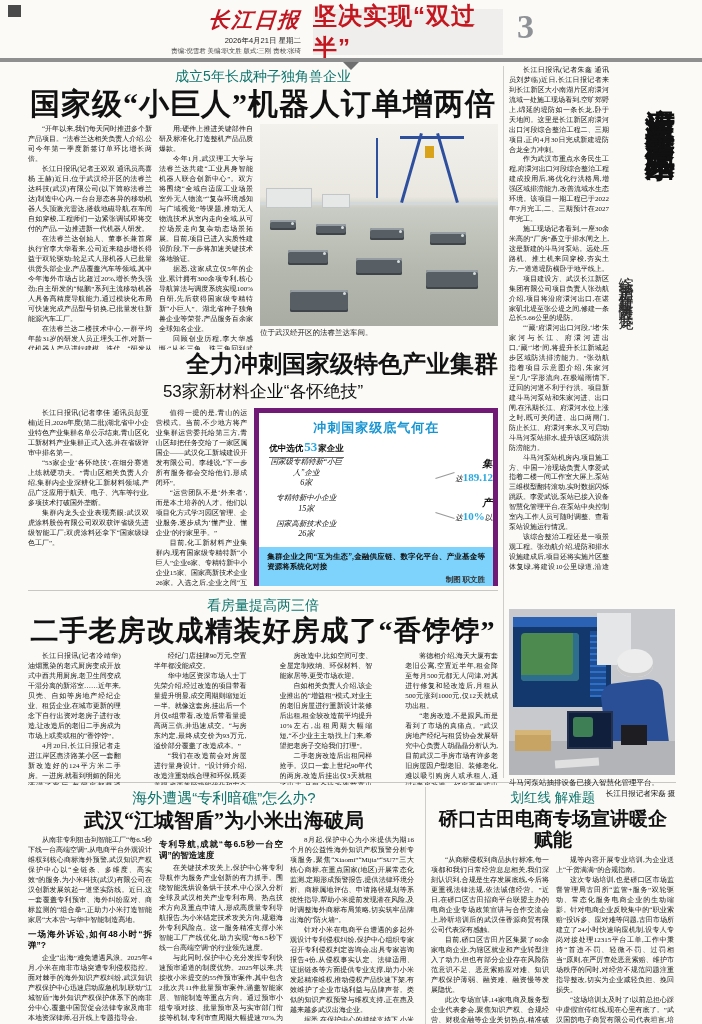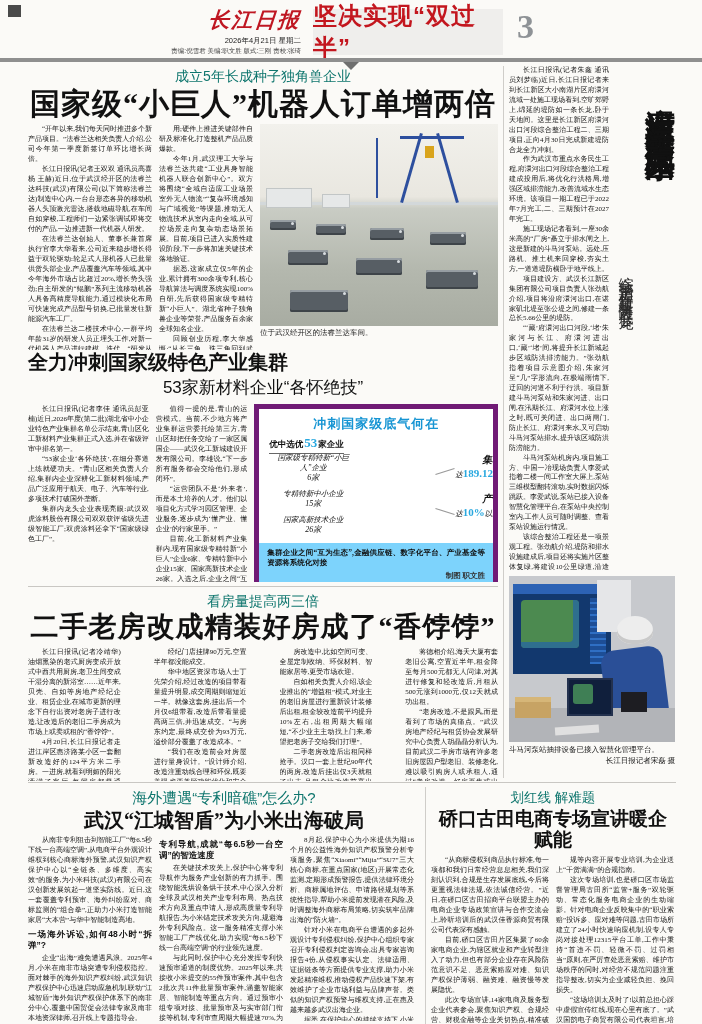--- a/index.html
+++ b/index.html
@@ -20,25 +20,25 @@
   .head-rule{height:4px;background:#8f8f8f;margin:0 0 2px 0;position:relative;}
   .head-arrow{position:absolute;left:50%;top:4px;margin-left:-8px;width:0;height:0;
       border-left:8px solid transparent;border-right:8px solid transparent;border-top:8px solid #6f6f6f;}
 
   
   .content{margin:4px 26px 0 28px;}
   .top-section{display:flex;height:712px;}
   .left-col{width:470px;display:flex;flex-direction:column;}
   .vdiv{width:1px;background:#cfcdc9;margin:0 5px;}
   .hdiv{border-top:1px solid #c9c7c3;margin:4px 0;}
-  .right-strip{width:166px;display:flex;flex-direction:column;}
+  .right-strip{width:166px;display:flex;flex-direction:column;gap:33px;}
 
   .kicker{font-family:"Liberation Sans","DejaVu Sans",sans-serif;text-align:center;font-size:14px;color:#0f766e;margin:2px 0 1px;}
   .head-xl{text-align:center;font-weight:bold;font-size:30px;letter-spacing:1px;line-height:1.1;margin:1px 0 4px;}
-  .head-lg{text-align:left;font-weight:bold;font-size:20px;letter-spacing:0;line-height:1.1;margin:1px 0 3px;}
+  .head-lg{text-align:right;font-weight:bold;font-size:24px;letter-spacing:0;line-height:1.1;margin:1px 0 3px;}
   .subhead-center{font-family:"Liberation Sans","DejaVu Sans",sans-serif;text-align:center;font-size:17px;color:#111;margin:0 0 5px;}
 
   .body-row{display:flex;overflow:hidden;}
   .col{height:100%;overflow:hidden;text-align:justify;font-size:7px;line-height:1.43;color:#141414;}
   .col p{margin:0;text-indent:2em;}
   .col h4{font-family:"Liberation Sans","DejaVu Sans",sans-serif;font-size:8.5px;margin:4px 0 2px;text-indent:0;line-height:1.3;}
   .gut{width:7px;flex:none;}
 
   .a1-body{height:226px;}
   .a1-c1{width:124px;}
@@ -59,21 +59,21 @@
   .crane-beam{position:absolute;height:3px;background:#2d4f9e;}
   .hook{position:absolute;width:9px;height:12px;background:#d9a41c;}
   .robot{position:absolute;background:#575e64;border-radius:2px;box-shadow:inset 0 2px 0 #969da2, inset 0 -2px 0 #3e4449;}
   .robot:after{content:"";position:absolute;right:2px;top:2px;width:3px;height:3px;border-radius:50%;background:#d8dde0;}
 
   
   .info-box{position:relative;width:240px;height:176px;background:#ffffff;border:5px solid #701a75;box-shadow:1px 2px 0 #e4e2de;overflow:hidden;}
   .info-title{text-align:center;font-weight:bold;font-size:13px;color:#1795d3;margin-top:6px;letter-spacing:1px;}
   .info-intro{position:absolute;left:10px;top:26px;font-size:8.5px;font-weight:bold;border-bottom:1px solid #666;padding-bottom:2px;}
   .info-intro .num{color:#29a8df;font-size:13px;padding:0 1px;}
-  .info-items{position:absolute;left:11px;top:44px;width:86px;}
+  .info-items{position:absolute;left:4px;top:44px;width:86px;}
   .info-item{text-align:center;font-style:italic;font-size:7.5px;line-height:1.35;margin-bottom:5px;}
   .info-item .val{display:block;font-size:8px;}
   .info-circle{position:absolute;left:92px;top:36px;width:78px;height:78px;border:8px solid #29a8df;border-radius:50%;
       display:flex;align-items:center;justify-content:center;text-align:center;background:#fff;}
   .info-circle .ctext{font-size:10.5px;color:#b7b7b7;line-height:1.45;letter-spacing:1px;}
   .call-line{position:absolute;border-top:1px solid #999;width:20px;}
   .cl1{left:176px;top:62px;transform:rotate(-18deg);}
   .cl2{left:176px;top:102px;transform:rotate(18deg);}
   .info-stats{position:absolute;left:196px;top:44px;width:42px;}
   .stat{margin-bottom:12px;font-style:italic;}

